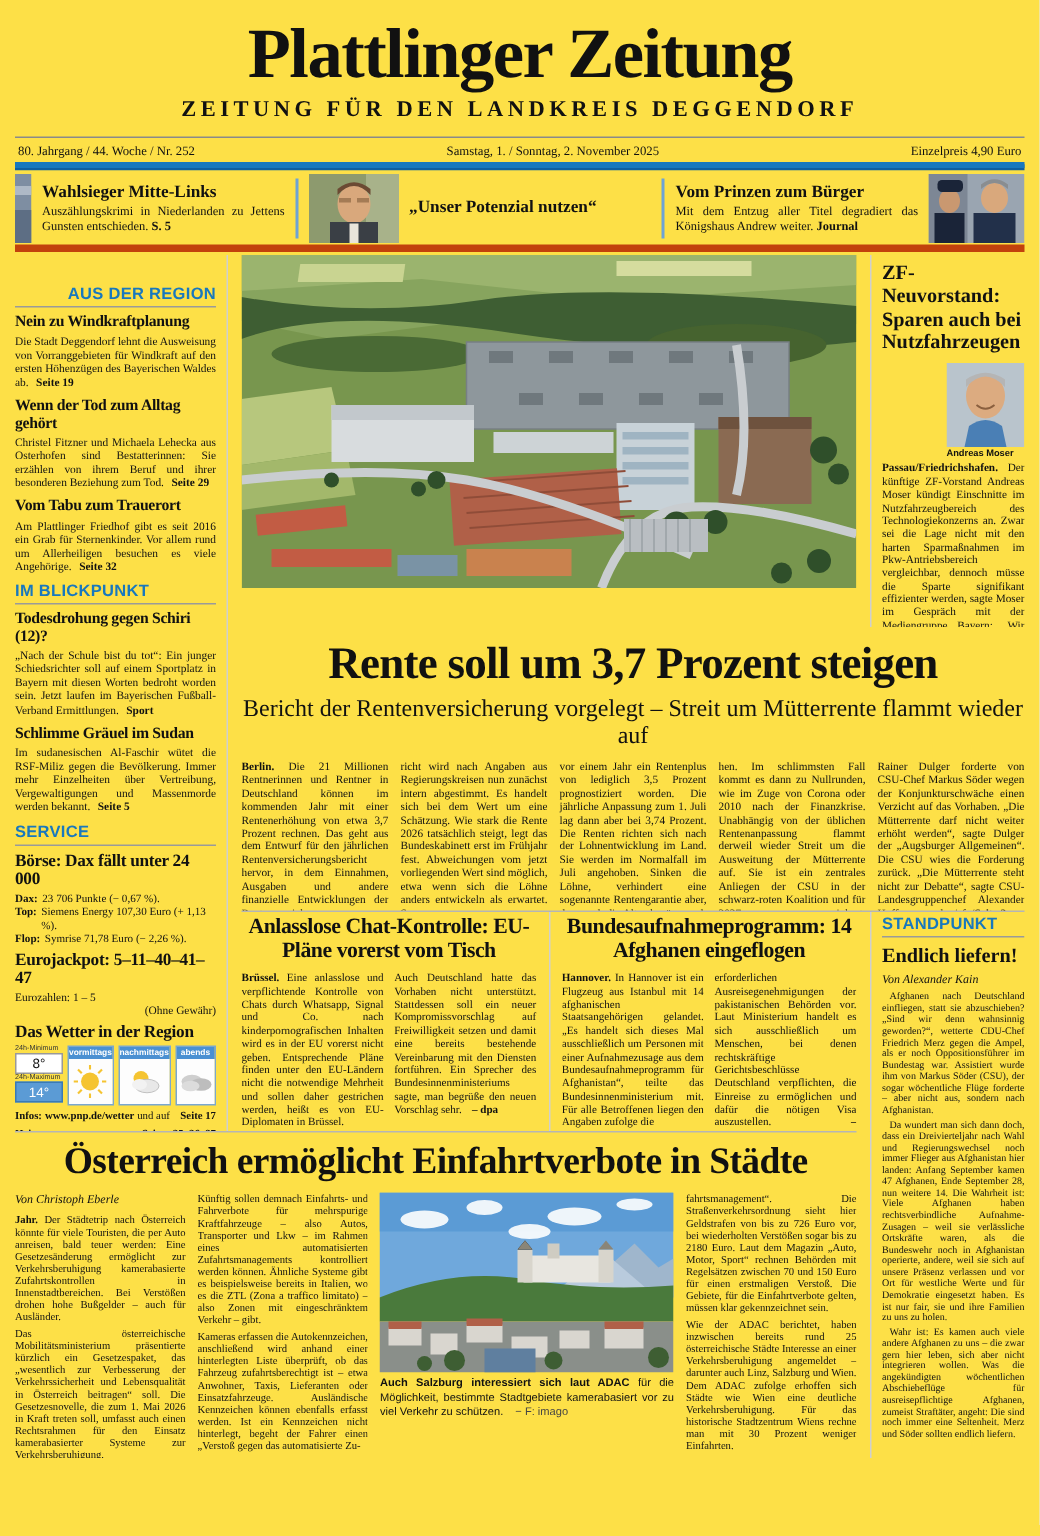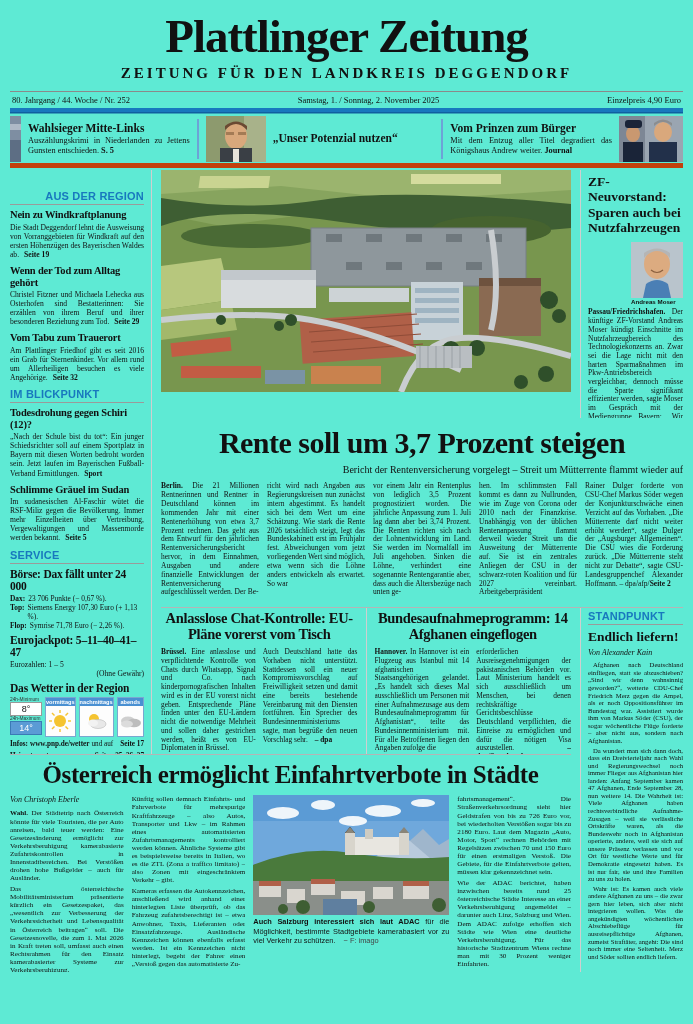--- a/index.html
+++ b/index.html
@@ -1,16 +1,16 @@
 <!DOCTYPE html>
 <html lang="de"><head>
 <meta charset="utf-8">
 <style>
   html,body{margin:0;padding:0;background:#e8e8e8;}
-  .page{width:693px;height:1024px;margin:0 auto;background:#5eead4;box-sizing:border-box;
+  .page{width:693px;height:1024px;margin:0 auto;background:#fde047;box-sizing:border-box;
         padding:0 10px;font-family:"Liberation Serif",serif;color:#111;overflow:hidden;position:relative;}
   
   .masthead{text-align:center;padding-top:12px;}
   .masthead-title{font-size:47px;font-weight:bold;letter-spacing:-1px;line-height:1.05;}
   .masthead-sub{font-size:15px;font-weight:bold;letter-spacing:3px;margin-top:4px;}
   .dateline{border-top:1px solid #8a8a8a;margin-top:9px;display:flex;justify-content:space-between;
             font-size:8.5px;padding:3px 2px 3px 2px;}
   .blue-bar{height:4px;background:#1878be;border-bottom:1px solid #0d5globally;} 
   .blue-bar{height:4px;background:#1878be;box-shadow:0 1.5px 0 #0f5fa0;}
   
@@ -67,21 +67,21 @@
   .caption .grow{flex:1;text-align:justify;}
   .caption .credit{color:#444;margin-left:6px;white-space:nowrap;}
   .cap-bold{font-weight:bold;}
   
   .zf-title{font-size:13.5px;font-weight:bold;line-height:1.12;margin:4px 0 5px 0;}
   .zf-body{font-size:7.5px;line-height:1.16;text-align:justify;}
   .moser-fig{float:right;width:52px;margin:2px 0 2px 4px;font-family:"Liberation Sans",sans-serif;}
   .moser-cap{font-size:6.2px;font-weight:bold;text-align:center;}
   
   .rente-headline{font-size:30px;font-weight:bold;text-align:center;margin:8px 0 4px 0;letter-spacing:-.5px;}
-  .rente-sub{font-size:10px;text-align:right;margin-bottom:7px;}
+  .rente-sub{font-size:16px;text-align:center;margin-bottom:7px;}
   .rente-cols{display:flex;gap:8px;}
   .rente-col{flex:1;font-size:7.5px;line-height:1.18;text-align:justify;overflow:hidden;}
   
   .mid-article{flex:1;overflow:hidden;min-width:0;}
   .mid-article+.mid-article{border-left:1px solid #cfcfcf;margin-left:8px;padding-left:8px;}
   .mid-title{font-size:14.5px;font-weight:bold;text-align:center;line-height:1.1;margin:3px 0 5px 0;letter-spacing:-.3px;}
   .mid-cols{display:flex;gap:7px;}
   .mid-col{flex:1;font-size:7.4px;line-height:1.18;text-align:justify;overflow:hidden;}
   
   .sp-title{font-size:13.5px;font-weight:bold;margin:2px 0 3px 0;}
@@ -412,21 +412,21 @@
       <p class="sp-par">Afghanen nach Deutschland einfliegen, statt sie abzuschieben? „Sind wir denn wahnsinnig geworden?“, wetterte CDU-Chef Friedrich Merz gegen die Ampel, als er noch Oppositionsführer im Bundestag war. Assistiert wurde ihm von Markus Söder (CSU), der sogar wöchentliche Flüge forderte – aber nicht aus, sondern nach Afghanistan.</p>
       <p class="sp-par">Da wundert man sich dann doch, dass ein Dreivierteljahr nach Wahl und Regierungswechsel noch immer Flieger aus Afghanistan hier landen: Anfang September kamen 47 Afghanen, Ende September 28, nun weitere 14. Die Wahrheit ist: Viele Afghanen haben rechtsverbindliche Aufnahme-Zusagen – weil sie verlässliche Ortskräfte waren, als die Bundeswehr noch in Afghanistan operierte, andere, weil sie sich auf unsere Präsenz verlassen und vor Ort für westliche Werte und für Demokratie eingesetzt haben. Es ist nur fair, sie und ihre Familien zu uns zu holen.</p>
       <p class="sp-par">Wahr ist: Es kamen auch viele andere Afghanen zu uns – die zwar gern hier leben, sich aber nicht integrieren wollen. Was die angekündigten wöchentlichen Abschiebeflüge für ausreisepflichtige Afghanen, zumeist Straftäter, angeht: Die sind noch immer eine Seltenheit. Merz und Söder sollten endlich liefern.</p>
     </aside>
 
     <article class="bottom-story">
       <h1 class="bot-headline">Österreich ermöglicht Einfahrtverbote in Städte</h1>
       <div class="bot-cols">
         <div class="bot-col">
           <div class="bot-byline">Von Christoph Eberle</div>
-          <p class="bot-par"><span class="city">Wahl.</span> <span>Der Städtetrip nach Österreich könnte für viele Touristen, die per Auto anreisen, bald teuer werden: Eine Gesetzesänderung ermöglicht zur Verkehrsberuhigung kamerabasierte Zufahrtskontrollen in Innenstadtbereichen. Bei Verstößen drohen hohe Bußgelder – auch für Ausländer.</span></p>
+          <p class="bot-par"><span class="city">Jahr.</span> <span>Der Städtetrip nach Österreich könnte für viele Touristen, die per Auto anreisen, bald teuer werden: Eine Gesetzesänderung ermöglicht zur Verkehrsberuhigung kamerabasierte Zufahrtskontrollen in Innenstadtbereichen. Bei Verstößen drohen hohe Bußgelder – auch für Ausländer.</span></p>
           <p class="bot-par">Das österreichische Mobilitätsministerium präsentierte kürzlich ein Gesetzespaket, das „wesentlich zur Verbesserung der Verkehrssicherheit und Lebensqualität in Österreich beitragen“ soll. Die Gesetzesnovelle, die zum 1. Mai 2026 in Kraft treten soll, umfasst auch einen Rechtsrahmen für den Einsatz kamerabasierter Systeme zur Verkehrsberuhigung.</p>
         </div>
         <div class="bot-col">
           <p class="bot-par">Künftig sollen demnach Einfahrts- und Fahrverbote für mehrspurige Kraftfahrzeuge – also Autos, Transporter und Lkw – im Rahmen eines automatisierten Zufahrtsmanagements kontrolliert werden können. Ähnliche Systeme gibt es beispielsweise bereits in Italien, wo es die ZTL (Zona a traffico limitato) – also Zonen mit eingeschränktem Verkehr – gibt.</p>
           <p class="bot-par">Kameras erfassen die Autokennzeichen, anschließend wird anhand einer hinterlegten Liste überprüft, ob das Fahrzeug zufahrtsberechtigt ist – etwa Anwohner, Taxis, Lieferanten oder Einsatzfahrzeuge. Ausländische Kennzeichen können ebenfalls erfasst werden. Ist ein Kennzeichen nicht hinterlegt, begeht der Fahrer einen „Verstoß gegen das automatisierte Zu-</p>
         </div>
         <figure class="bot-fig" style="margin:0;">
           <svg width="196" height="120" viewBox="0 0 196 120" preserveAspectRatio="none">
             <rect width="196" height="70" fill="#6fa8dc"></rect>
               <rect y="0" width="196" height="26" fill="#5b9bd5"></rect>

